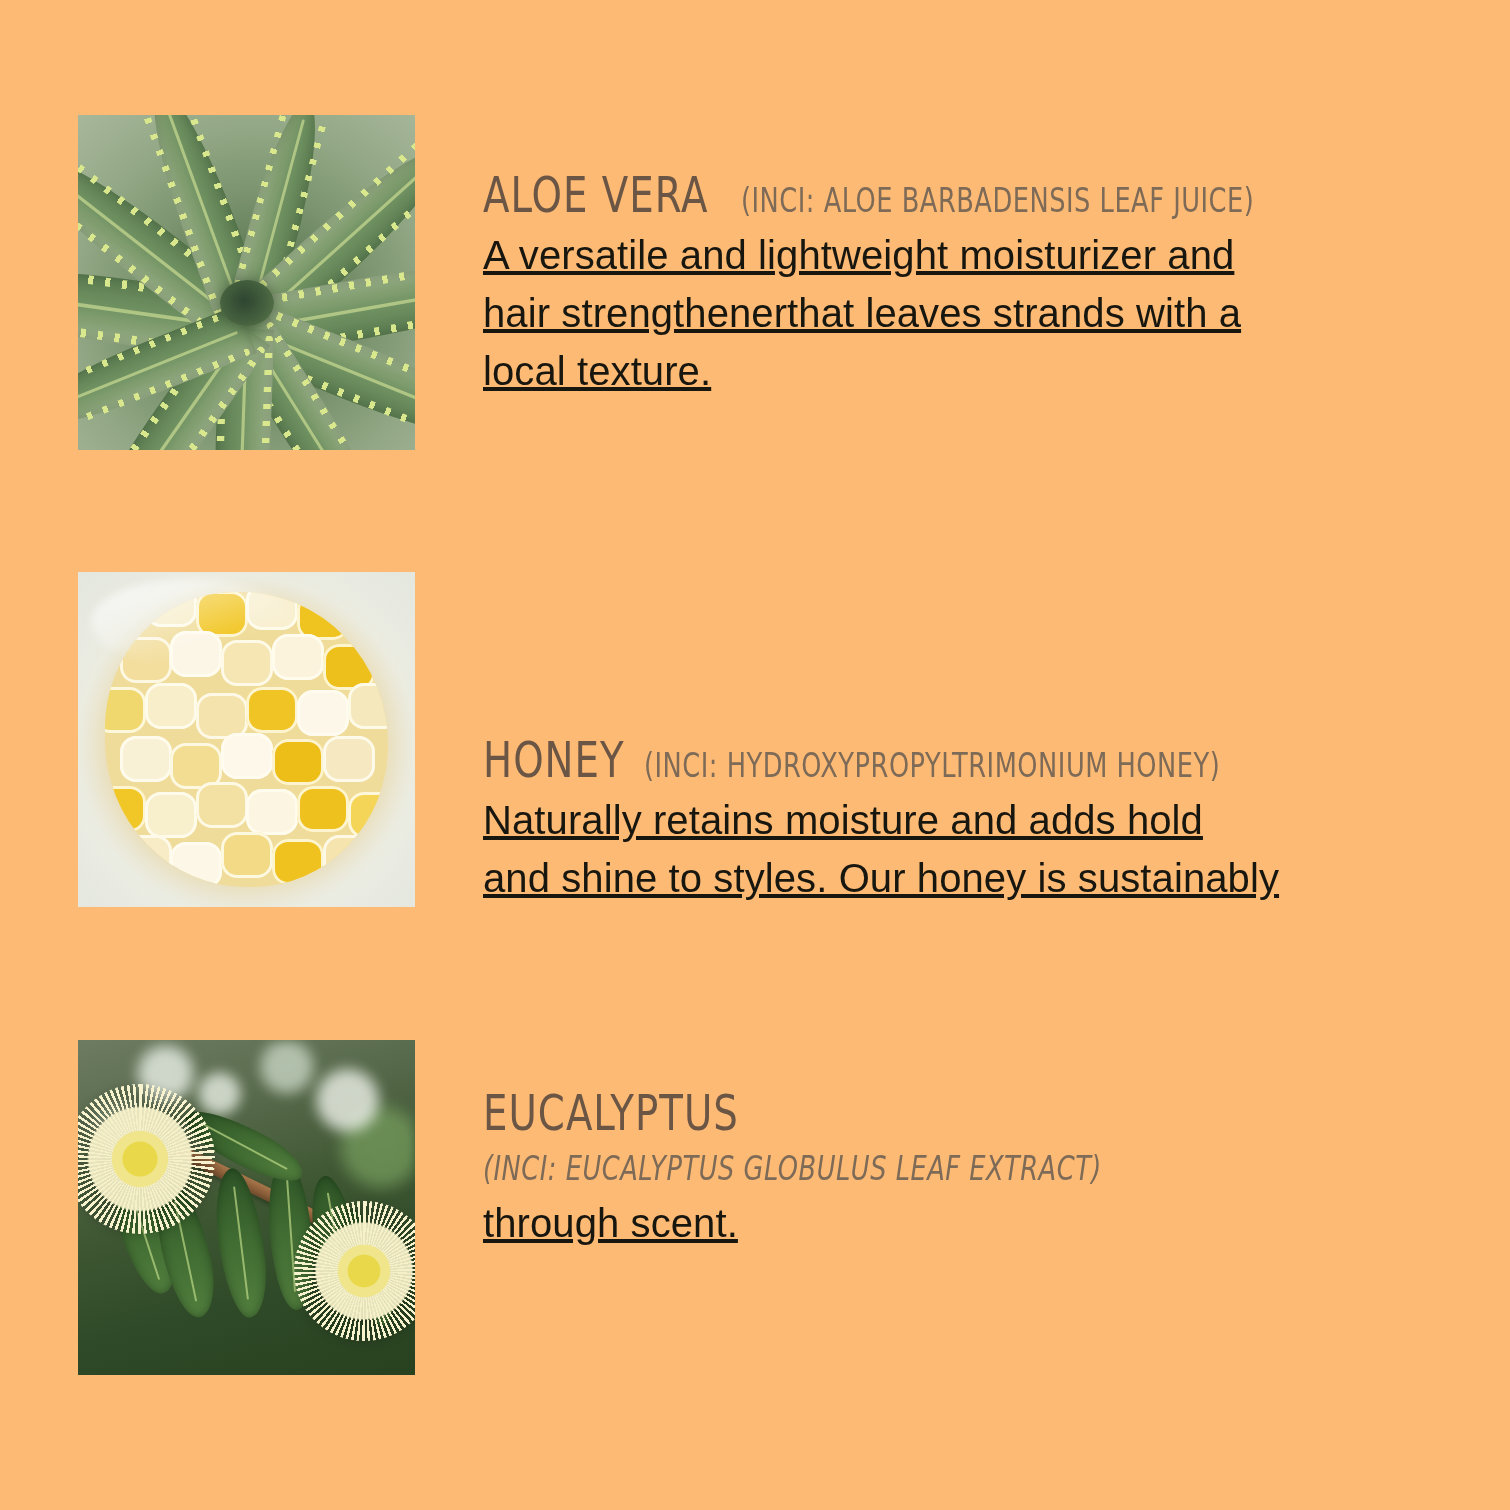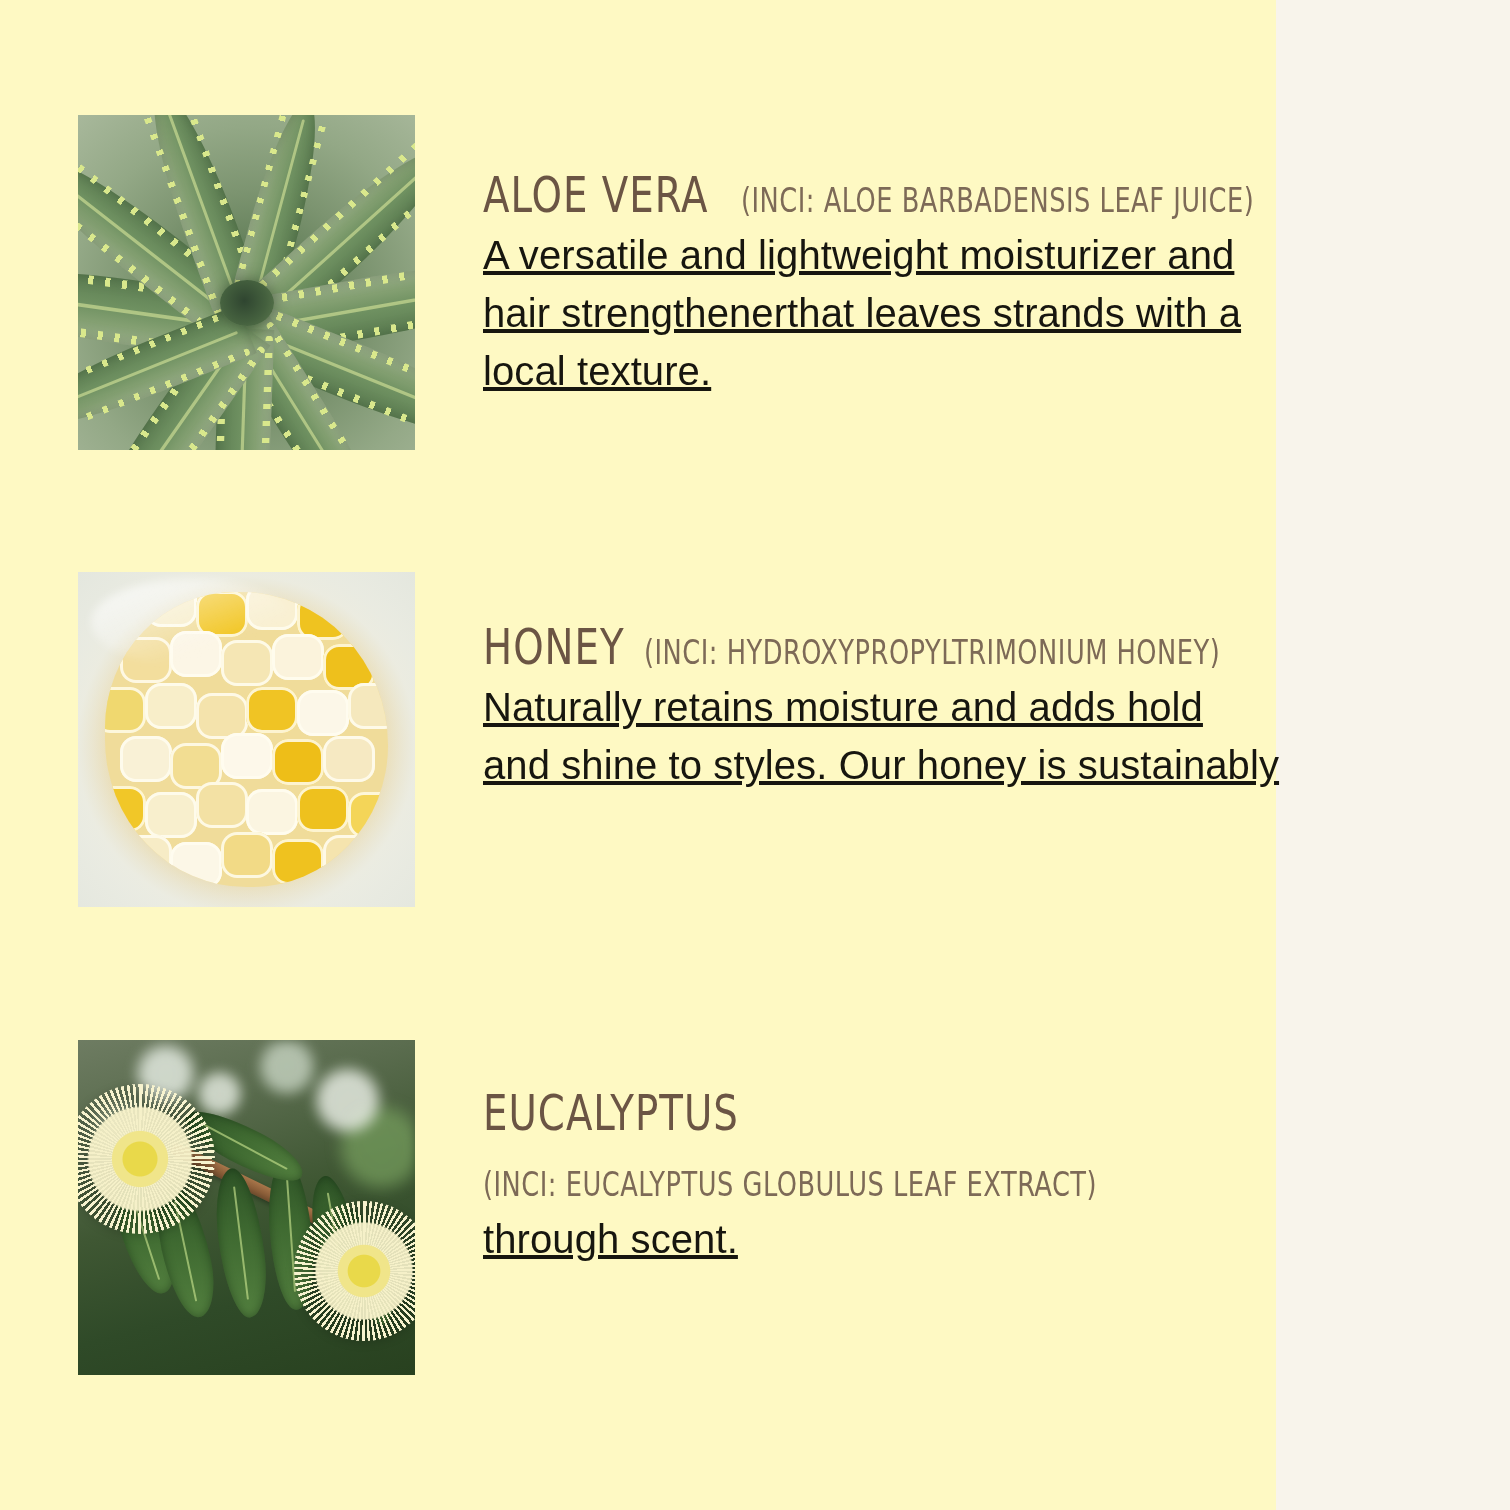--- a/index.html
+++ b/index.html
@@ -8,35 +8,35 @@
   }
   body {
     width: 1510px;
     height: 1510px;
     background: #f8f4eb;
     font-family: "Liberation Sans", sans-serif;
     overflow: hidden;
   }
   .page {
     position: relative;
-    width: 1276px;
+    width: 1510px;
     height: 1510px;
-    background: #fef9c3;
+    background: #fdba74;
   }
 
   
   .row {
     position: absolute;
     left: 0;
     width: 1510px;
     display: flex;
     align-items: flex-start;
   }
   .row-aloe      { top: 115px; }
-  .row-honey     { top: 572px; }
+  .row-honey     { top: 572px; align-items: flex-end; }
   .row-eucalyptus{ top: 1040px; }
 
   .thumb {
     position: relative;
     width: 337px;
     height: 335px;
     margin-left: 78px;
     flex: 0 0 337px;
     overflow: hidden;
     background: #d8dcc9;
@@ -75,21 +75,22 @@
     letter-spacing: 0.6px;
     color: #7d6a57;
     transform: scaleX(0.84);
     transform-origin: left center;
     display: inline-block;
     vertical-align: baseline;
     margin-left: -4px;
   }
   .inci-block {
     display: block;
-    margin-top: 26px;
+    margin-top: 10px;
+    font-style: italic;
   }
   .inci-block .ing-inci { margin-left: 0; }
 
   .desc {
     font-family: "Liberation Sans Narrow", "Liberation Sans", sans-serif;
     font-size: 40px;
     line-height: 1.45;
     color: #17160f;
     margin-top: 6px;
     max-width: 950px;

